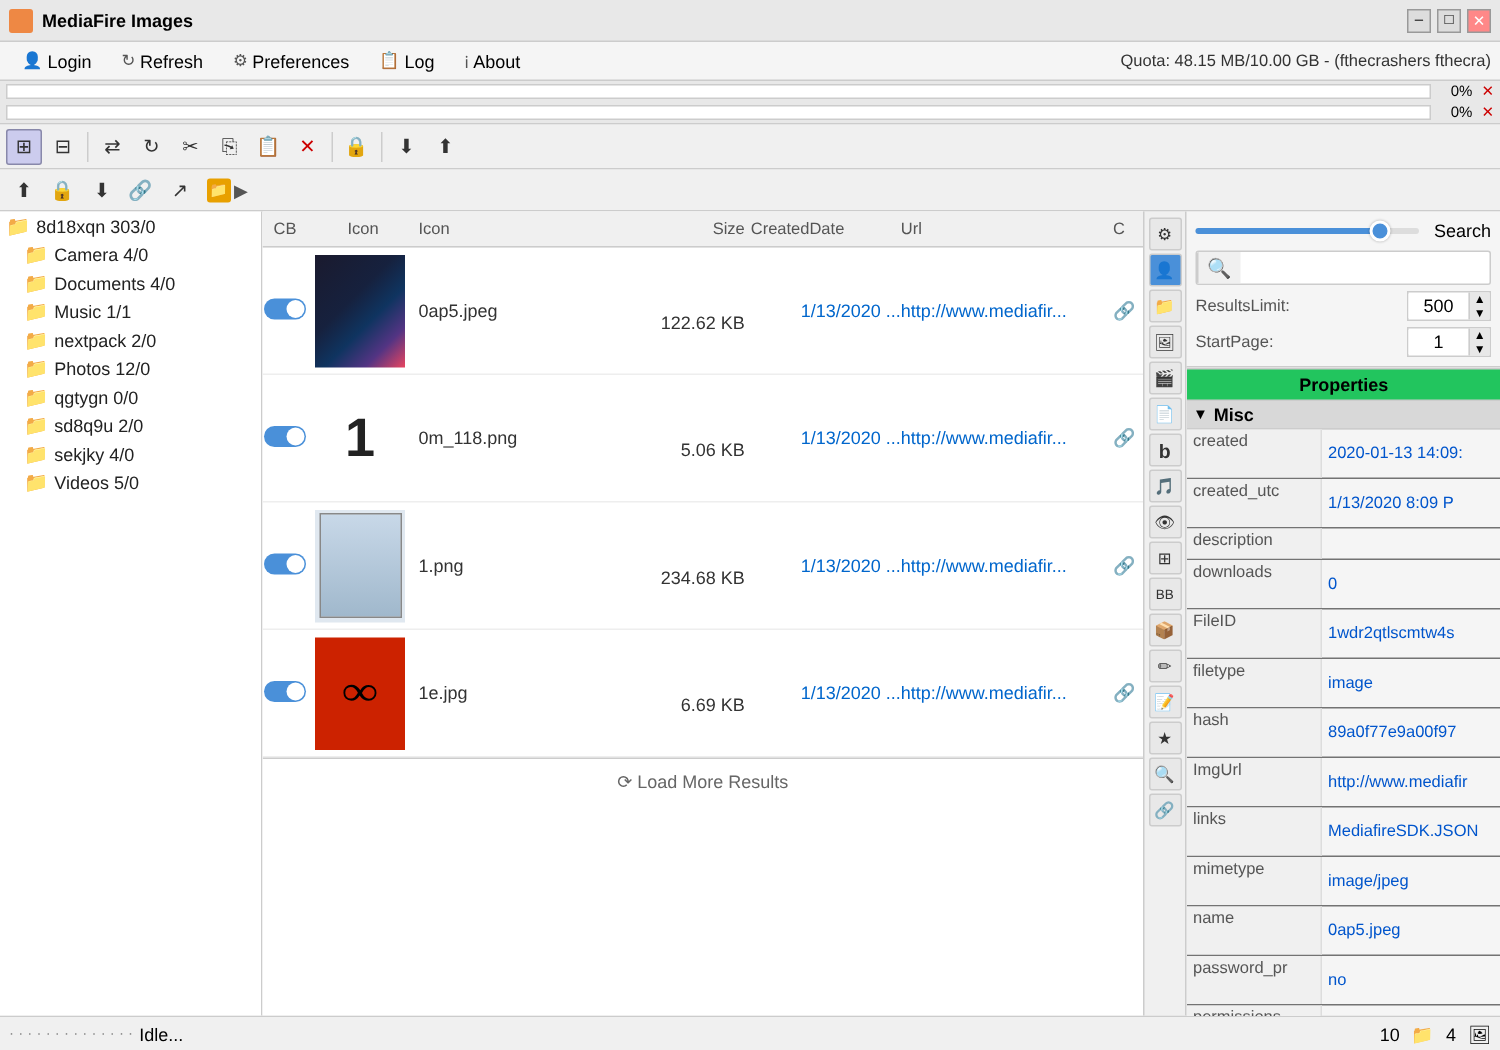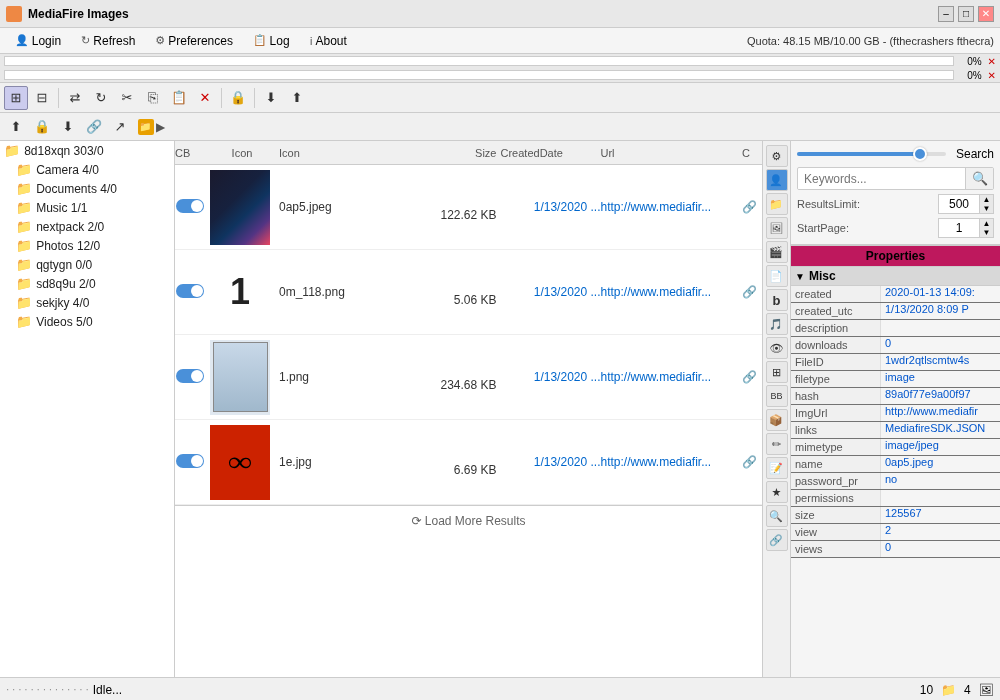--- a/index.html
+++ b/index.html
@@ -99,21 +99,21 @@
       background: #fff;
       overflow: hidden;
     }
     .filelist-header {
       display: flex;
       background: #f0f0f0;
       border-bottom: 1px solid #ccc;
       height: 24px;
       align-items: center;
     }
-    .fh-cb { width: 30px; flex-shrink:0; font-size:11px; color:#555; }
+    .fh-cb { width: 30px; flex-shrink:0; text-align:center; font-size:11px; color:#555; }
     .fh-icon { width: 70px; flex-shrink:0; text-align:center; font-size:11px; color:#555; padding-left:4px; }
     .fh-title { flex: 1; font-size:11px; color:#555; padding-left:4px; }
     .fh-size { width: 80px; flex-shrink:0; font-size:11px; color:#555; text-align:right; padding-right:4px; }
     .fh-date { width: 100px; flex-shrink:0; font-size:11px; color:#555; }
     .fh-url { flex: 1; font-size:11px; color:#555; }
     .fh-c { width: 20px; flex-shrink:0; font-size:11px; color:#555; }
 
     .filelist-scroll { flex:1; overflow-y:auto; }
     .file-row {
       display: flex; align-items: center; border-bottom: 1px solid #eee;
@@ -198,39 +198,39 @@
     .side-icon-btn {
       width: 22px; height: 22px; background: #e8e8e8; border: 1px solid #ccc;
       display: flex; align-items: center; justify-content: center;
       cursor: pointer; border-radius: 2px; font-size: 11px; color: #333;
     }
     .side-icon-btn.blue { background: #4a90d9; color: #fff; }
 
     
     .properties-panel { flex: 1; overflow-y: auto; }
     .props-header {
-      background: #be185d; border-bottom: 1px solid #ccc; border-top: 1px solid #ccc;
+      background: #22c55e; border-bottom: 1px solid #ccc; border-top: 1px solid #ccc;
       padding: 3px 6px; font-weight: bold; font-size: 12px; text-align: center;
     }
     .prop-section-header {
       display: flex; align-items: center; gap: 4px;
       background: #d8d8d8; padding: 2px 4px; border-bottom: 1px solid #ccc;
     }
     .prop-section-arrow { font-size: 10px; }
     .prop-section-title { font-weight: bold; font-size: 12px; }
     .prop-row {
       display: flex; border-bottom: 1px solid #737373;
     }
     .prop-key {
       width: 90px; flex-shrink:0; font-size: 11px; color: #555;
       padding: 2px 4px; background: #f0f0f0; border-right: 1px solid #ddd;
       overflow: hidden; text-overflow: ellipsis; white-space: nowrap;
     }
     .prop-val {
-      flex: 1; font-size: 11px; color: #0055cc; padding: 0 4px;
+      flex: 1; font-size: 11px; color: #0055cc; padding: 10px 4px;
       overflow: hidden; text-overflow: ellipsis; white-space: nowrap;
     }
 
     
     .statusbar {
       background: #f0f0f0; border-top: 1px solid #ccc;
       display: flex; align-items: center; justify-content: space-between;
       padding: 2px 6px; height: 24px;
     }
     .status-left { display:flex; align-items:center; gap:4px; font-size:11px; }
@@ -509,21 +509,20 @@
 
     <div class="search-area">
       <div class="search-row">
         <div class="search-slider-track">
           <div class="search-slider-fill"></div>
           <div class="search-slider-thumb"></div>
         </div>
         <span style="font-size:12px; margin-left:6px;">Search</span>
       </div>
       <div class="search-input-row">
-        <input class="search-input" type="text" placeholder="Keywords..." style="">
         <button class="search-btn">🔍</button>
       </div>
       <div class="search-params">
         <div class="param-row">
           <span class="param-label">ResultsLimit:</span>
           <div class="param-input-wrap">
             <input class="param-input" type="text" value="500" style="">
             <div class="param-spin">
               <button class="spin-btn">▲</button>
               <button class="spin-btn">▼</button>

